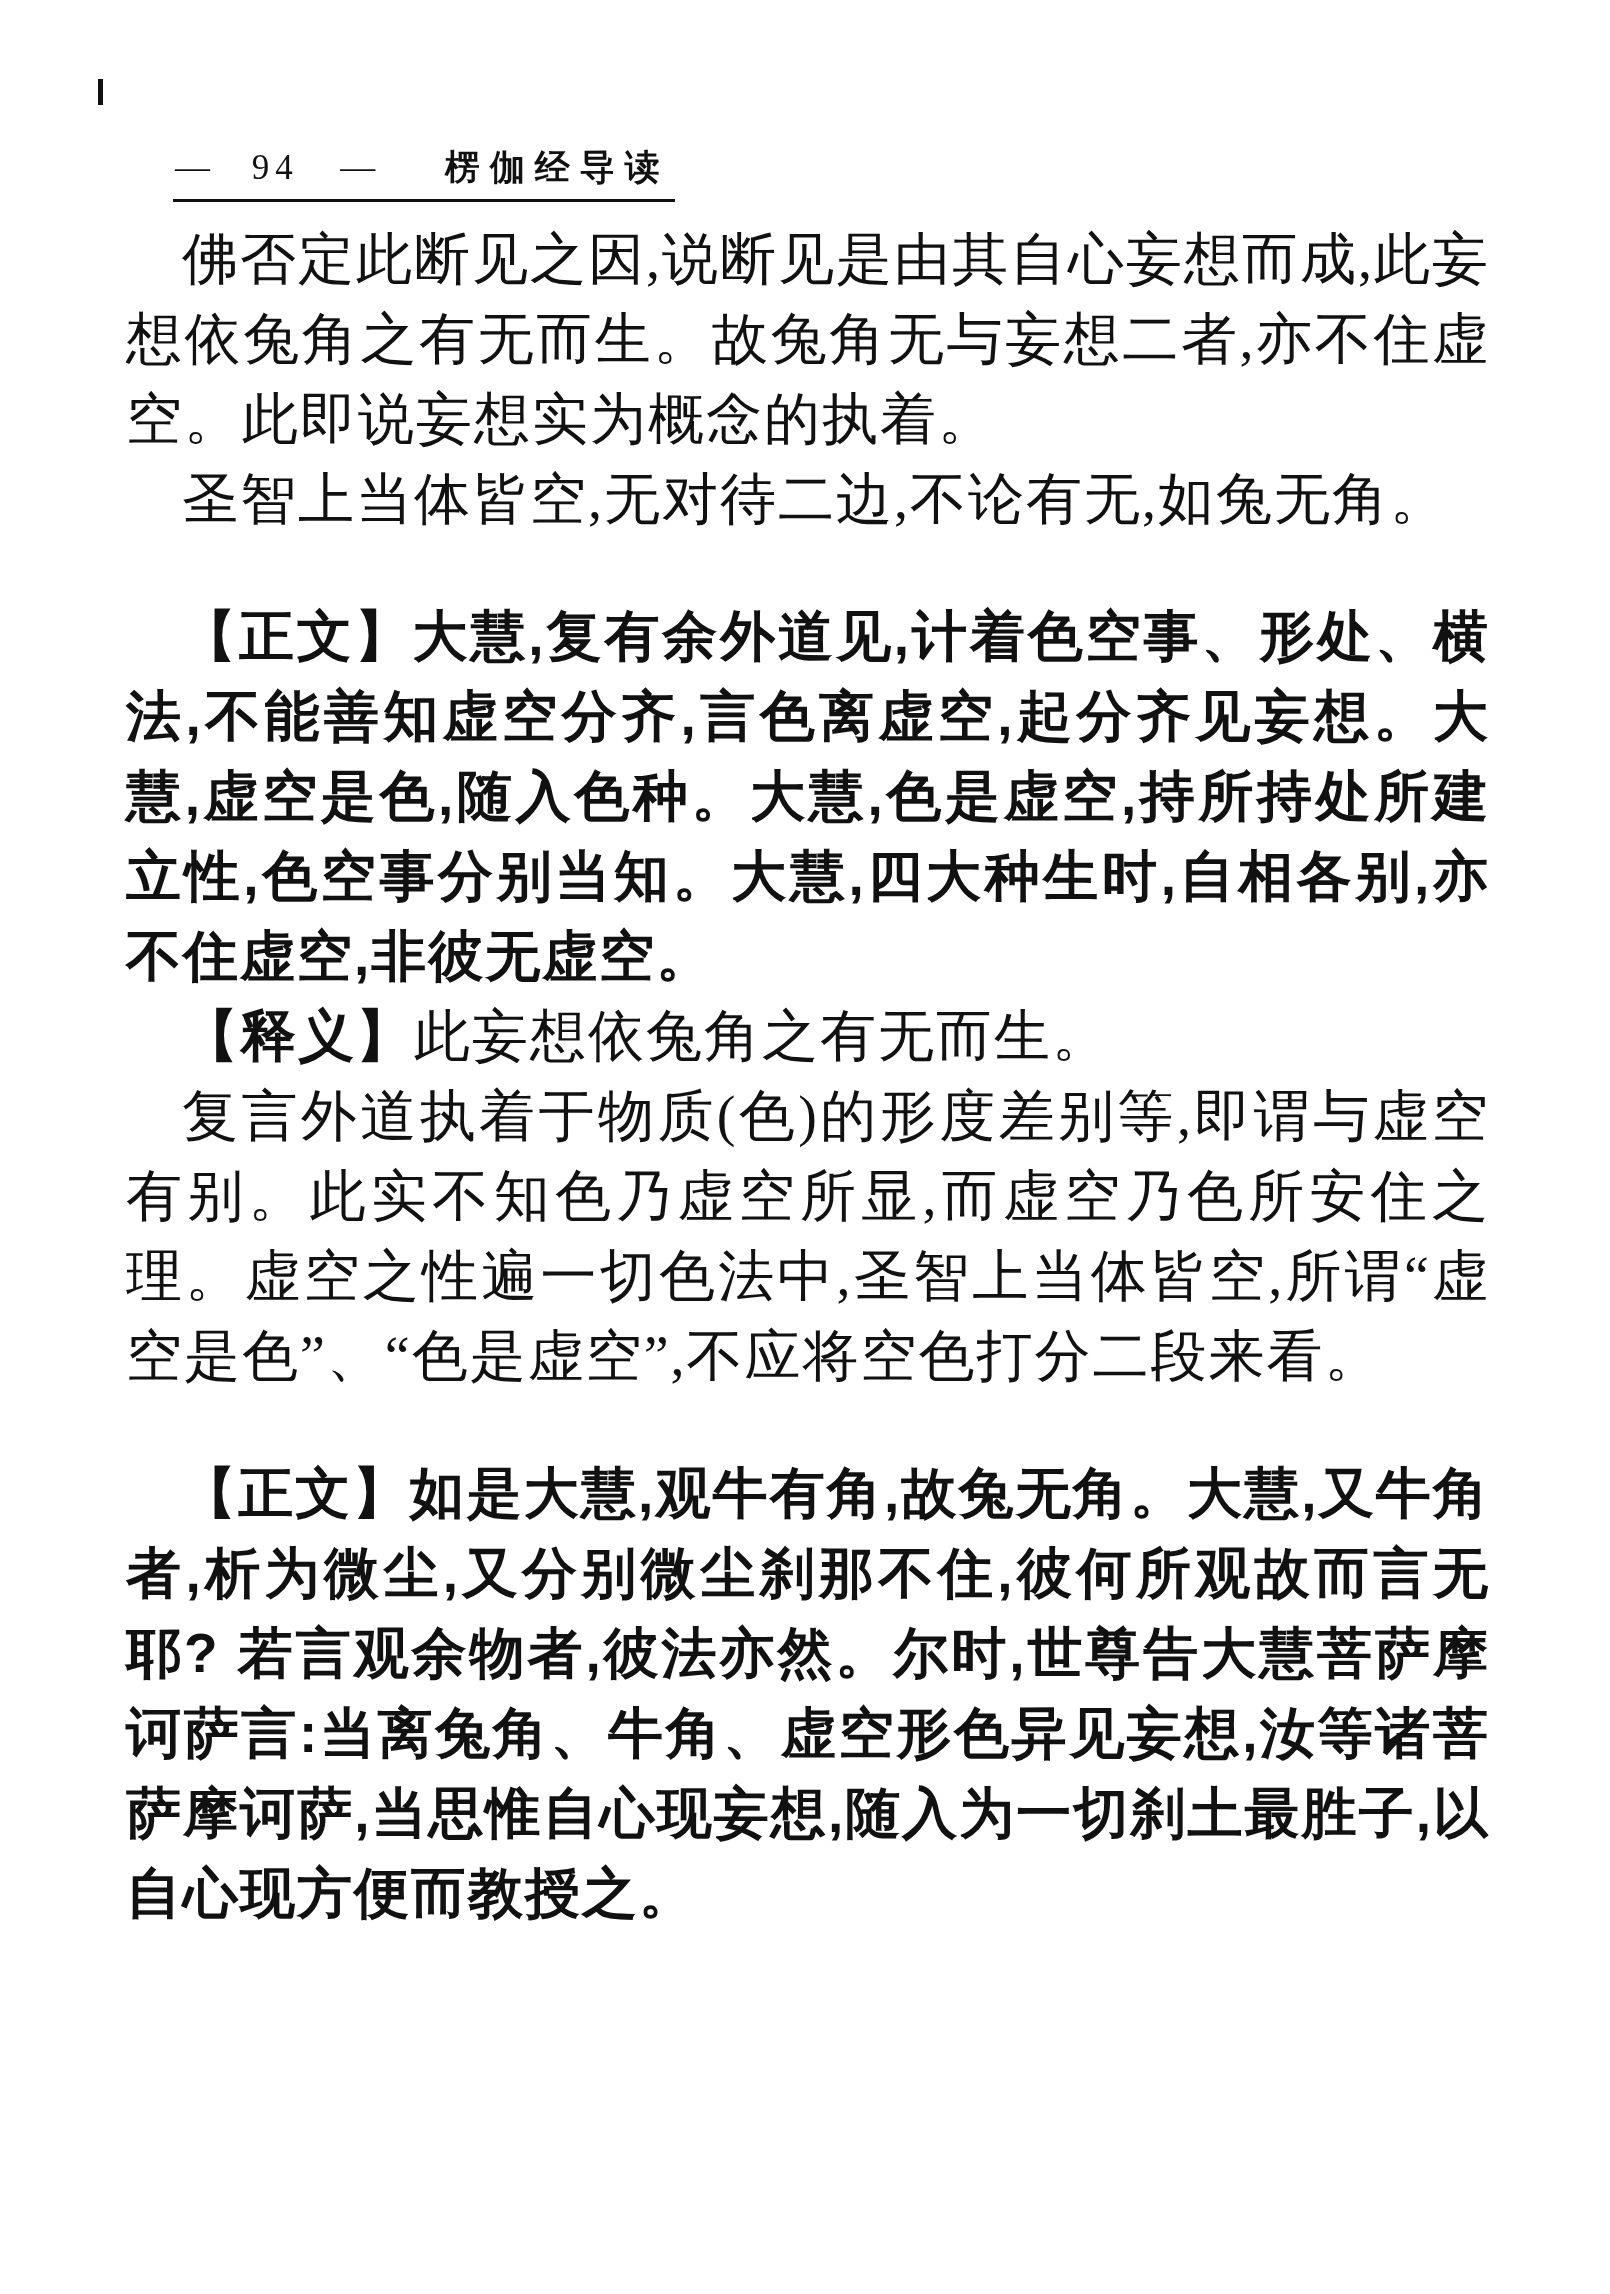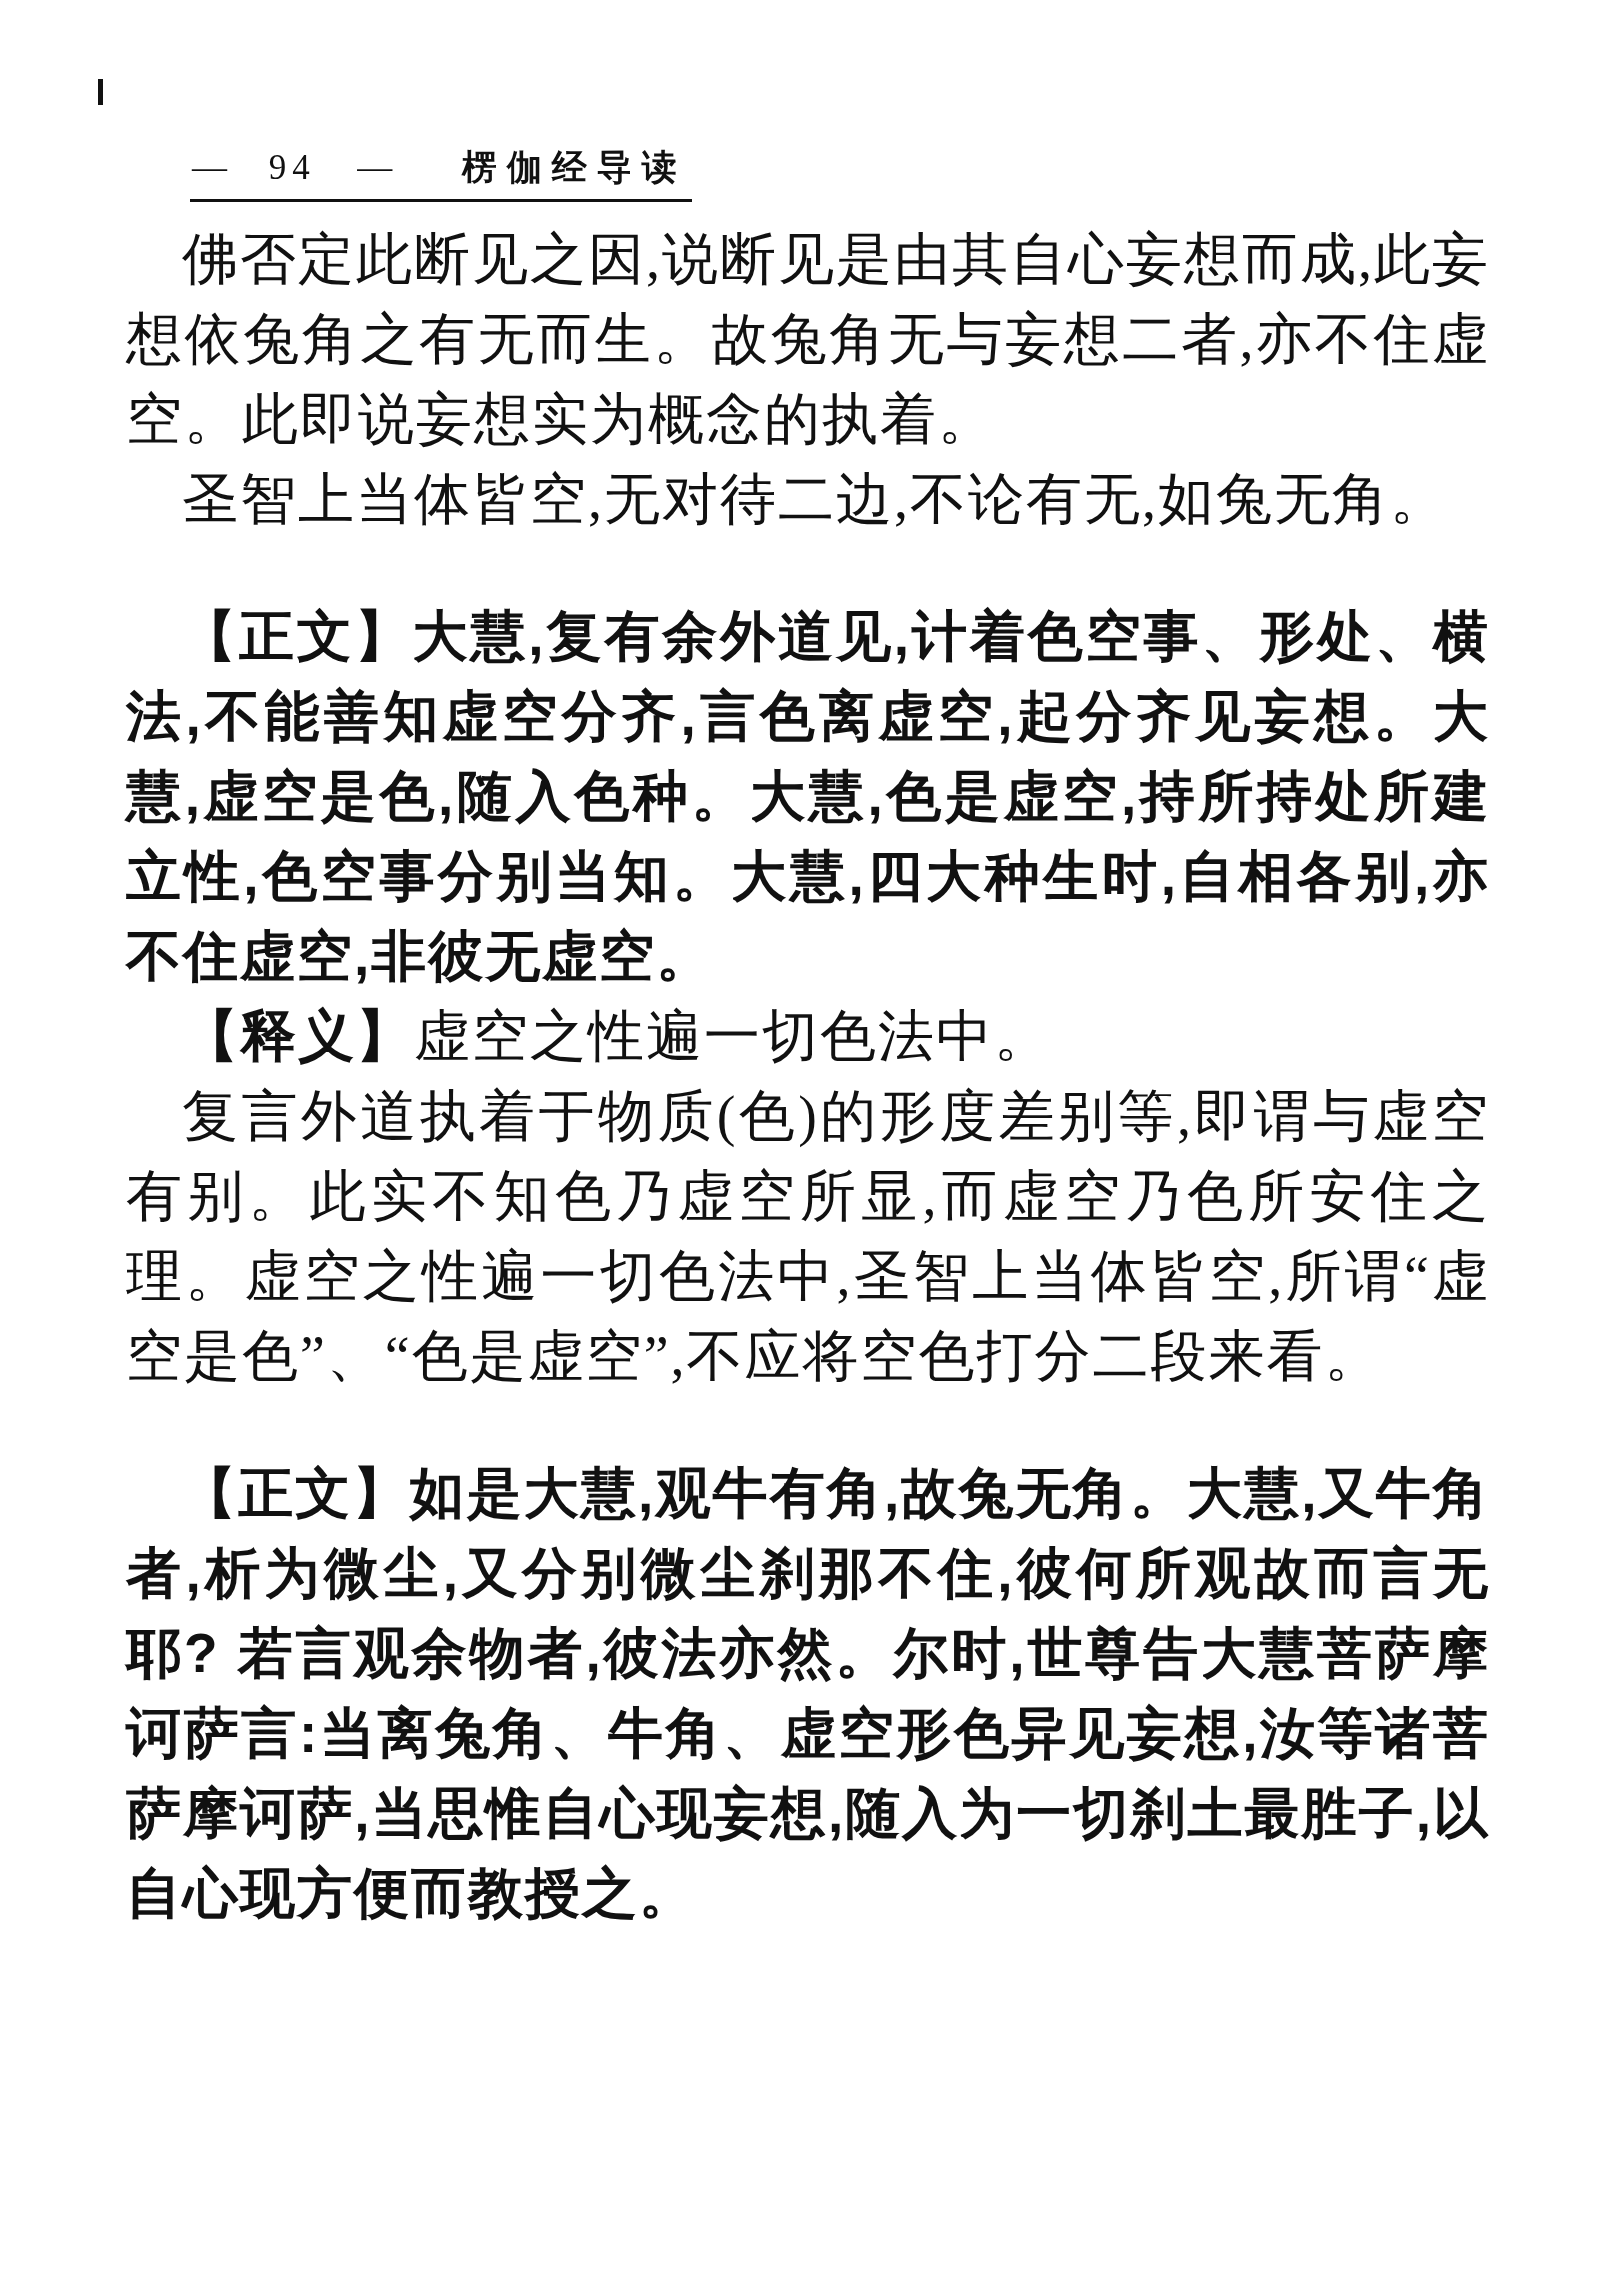--- a/index.html
+++ b/index.html
@@ -13,21 +13,21 @@
     height: 2294px;
     background: #ffffff;
     color: #111111;
     overflow: hidden;
     box-sizing: border-box;
   }
   
   .header {
     position: absolute;
     top: 146px;
-    left: 190px;
+    left: 173px;
   }
   .hdr-inner {
     display: inline-block;
     font-family: "Liberation Serif", "DejaVu Serif", serif;
     font-size: 35px;
     line-height: 43px;
     border-bottom: 3.9px solid #111111;
     padding: 0 5.9px 9.9px 2px;
     white-space: nowrap;
   }
@@ -102,21 +102,21 @@
   <div class="bodytext">
 
 
 
     <p class="sy indent">佛否定此断见之因,说断见是由其自心妄想而成,此妄想依兔角之有无而生。故兔角无与妄想二者,亦不住虚空。此即说妄想实为概念的执着。</p>
 
     <p class="sy indent">圣智上当体皆空,无对待二边,不论有无,如兔无角。</p>
 
     <p class="zw indent gap-before"><span class="lbl">【正文】</span><span>大慧,复有余外道见,计着色空事、形处、横法,不能善知虚空分齐,言色离虚空,起分齐见妄想。大慧,虚空是色,随入色种。大慧,色是虚空,持所持处所建立性,色空事分别当知。大慧,四大种生时,自相各别,亦不住虚空,非彼无虚空。</span></p>
 
-    <p class="sy indent"><span class="lbl">【释义】</span><span>虚空之性遍一切色法中。</span></p>
+    <p class="sy indent"><span class="lbl">【释义】</span><span>此妄想依兔角之有无而生。</span></p>
 
     <p class="sy indent">复言外道执着于物质(色)的形度差别等,即谓与虚空有别。此实不知色乃虚空所显,而虚空乃色所安住之理。虚空之性遍一切色法中,圣智上当体皆空,所谓“虚空是色”、“色是虚空”,不应将空色打分二段来看。</p>
 
     <p class="zw indent gap-before"><span class="lbl">【正文】</span><span>如是大慧,观牛有角,故兔无角。大慧,又牛角者,析为微尘,又分别微尘刹那不住,彼何所观故而言无耶? 若言观余物者,彼法亦然。尔时,世尊告大慧菩萨摩诃萨言:当离兔角、牛角、虚空形色异见妄想,汝等诸菩萨摩诃萨,当思惟自心现妄想,随入为一切刹土最胜子,以自心现方便而教授之。</span></p>
 
   </div>
 </div>
 
 
 </body></html>

